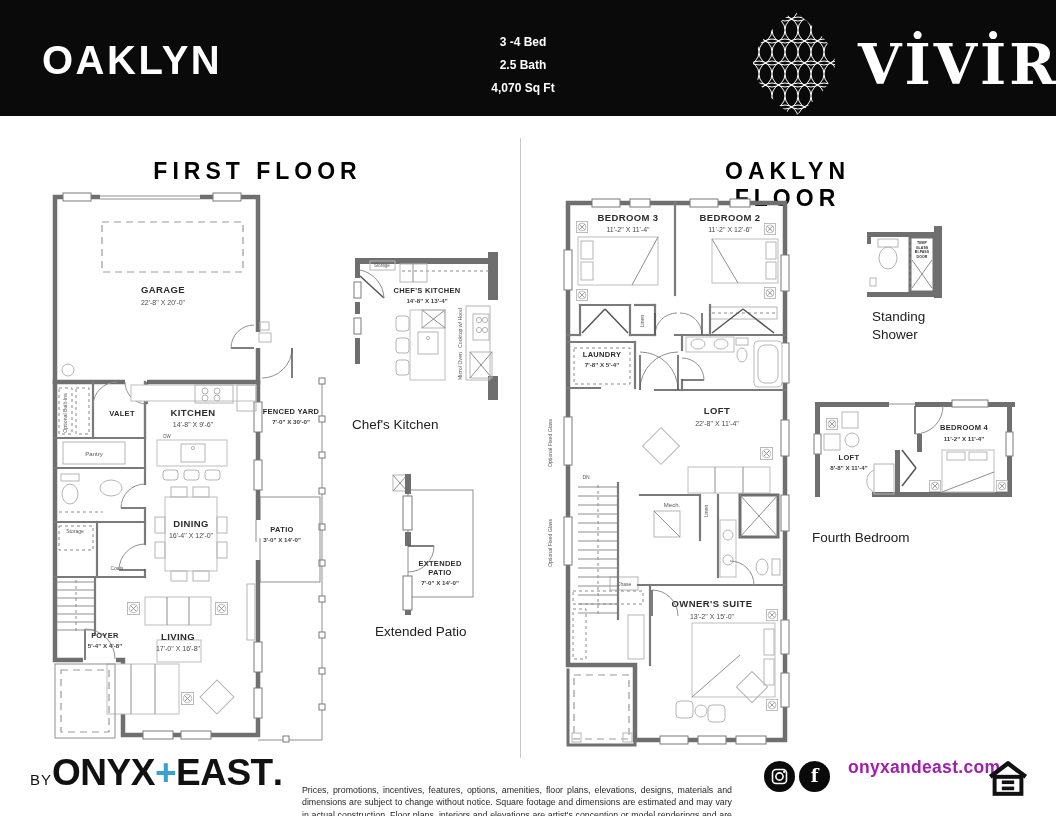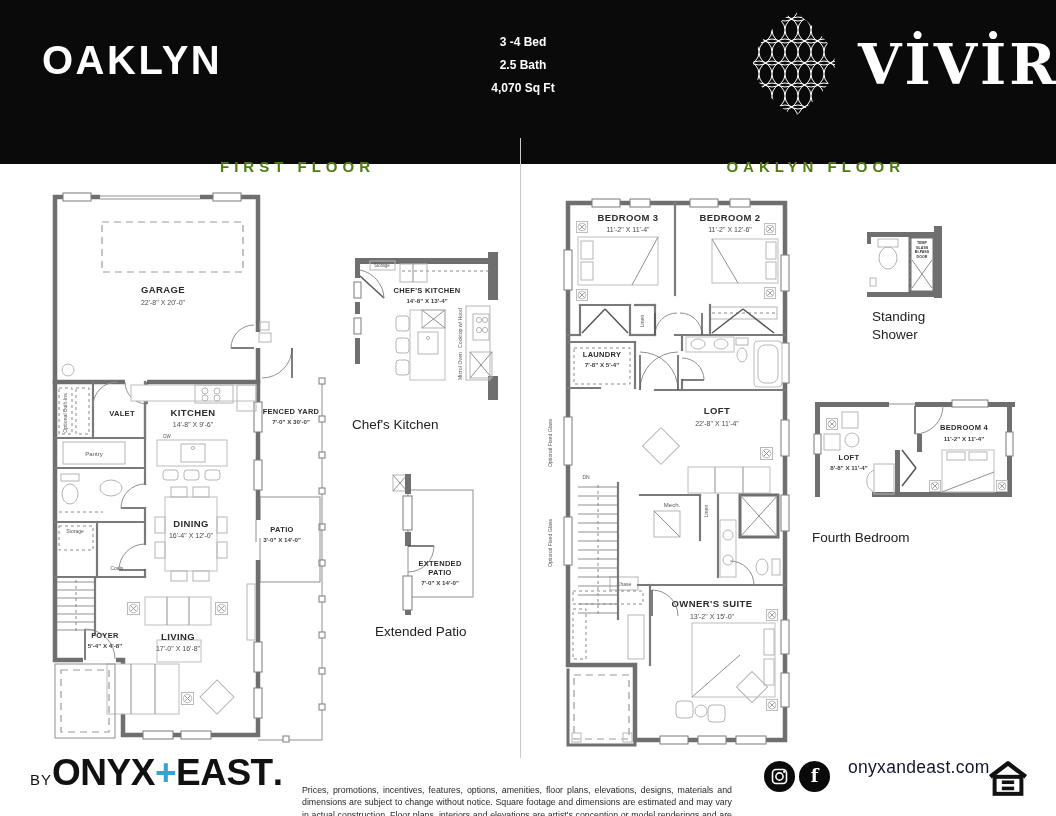--- a/index.html
+++ b/index.html
@@ -1,28 +1,28 @@
 <!DOCTYPE html>
 <html><head>
 <meta charset="utf-8">
 <style>
   html,body{margin:0;padding:0;background:#ffffff}
   .page{position:relative;width:1056px;height:816px;background:#fff;overflow:hidden;
         font-family:"Liberation Sans",sans-serif}
   .abs{position:absolute}
 
   
-  .header{left:0;top:0;width:1056px;height:164px;background:#0a0a0a;color:#fff}
+  .header{left:0;top:0;width:1056px;height:116px;background:#0a0a0a;color:#fff}
   .plan-name{left:42px;top:38px;font-size:40px;font-weight:bold;letter-spacing:2.5px;color:#fff}
   .stats{left:408px;top:31px;width:230px;text-align:center;font-size:12px;font-weight:bold;line-height:23px;color:#fff}
   .logo-wrap{left:746px;top:8px;height:112px;display:flex;align-items:center}
   .brand-name{margin-left:16px;font-family:"DejaVu Serif",serif;font-size:56px;font-weight:bold;letter-spacing:3px;color:#fff}
 
   
-  .floor-title{color:#4d7c0f;font-size:15px;font-weight:bold;letter-spacing:5px;text-align:right}
+  .floor-title{color:#000000;font-size:23px;font-weight:bold;letter-spacing:5px;text-align:center}
   .ft-first{left:140px;top:158px;width:235px}
   .ft-second{left:670px;top:158px;width:235px}
   .divider{left:520px;top:138px;width:1px;height:620px;background:#c9c9c9}
 
   .caption{font-size:13.5px;color:#222;text-align:left;line-height:1.35}
 
   
   svg text{font-family:"Liberation Sans",sans-serif;fill:#2d2d2d}
   .wall{stroke:#6f6f6f;stroke-width:4.5;fill:none;stroke-linecap:square}
   .wall3{stroke:#6f6f6f;stroke-width:3;fill:none;stroke-linecap:square}
@@ -49,21 +49,21 @@
   
   .footer-logo{left:30px;top:752px;display:flex;align-items:baseline;color:#111}
   .fl-by{font-size:15px;font-weight:normal;letter-spacing:1px;}
   .fl-main{font-size:37px;font-weight:bold;letter-spacing:-.5px}
   .fl-plus{color:#3aa3cc}
   .disclaimer{left:302px;top:784px;width:430px;font-size:8.8px;line-height:1.42;color:#262626;text-align:justify}
   .social{width:31px;height:31px;border-radius:50%;background:#0a0a0a;display:flex;align-items:center;justify-content:center}
   .ig{left:764px;top:761px}
   .fb{left:799px;top:761px}
   .fb-glyph{color:#fff;font-size:18px;font-weight:bold;font-family:"DejaVu Serif",serif;line-height:1;margin-top:-2px}
-  .website{left:848px;top:757px;font-size:17.5px;font-weight:normal;letter-spacing:.3px;color:#0f172a;text-decoration:none}
+  .website{left:848px;top:757px;font-size:17.5px;font-weight:bold;letter-spacing:.3px;color:#a21caf;text-decoration:none}
   .house{left:986px;top:760px}
 </style>
 </head>
 <body>
 
 <div class="page">
 
   <div class="abs header">
     <div class="abs plan-name">OAKLYN</div>
     <div class="abs stats">

